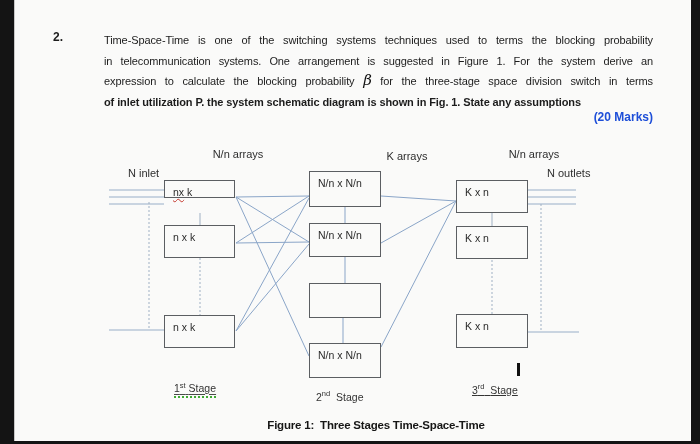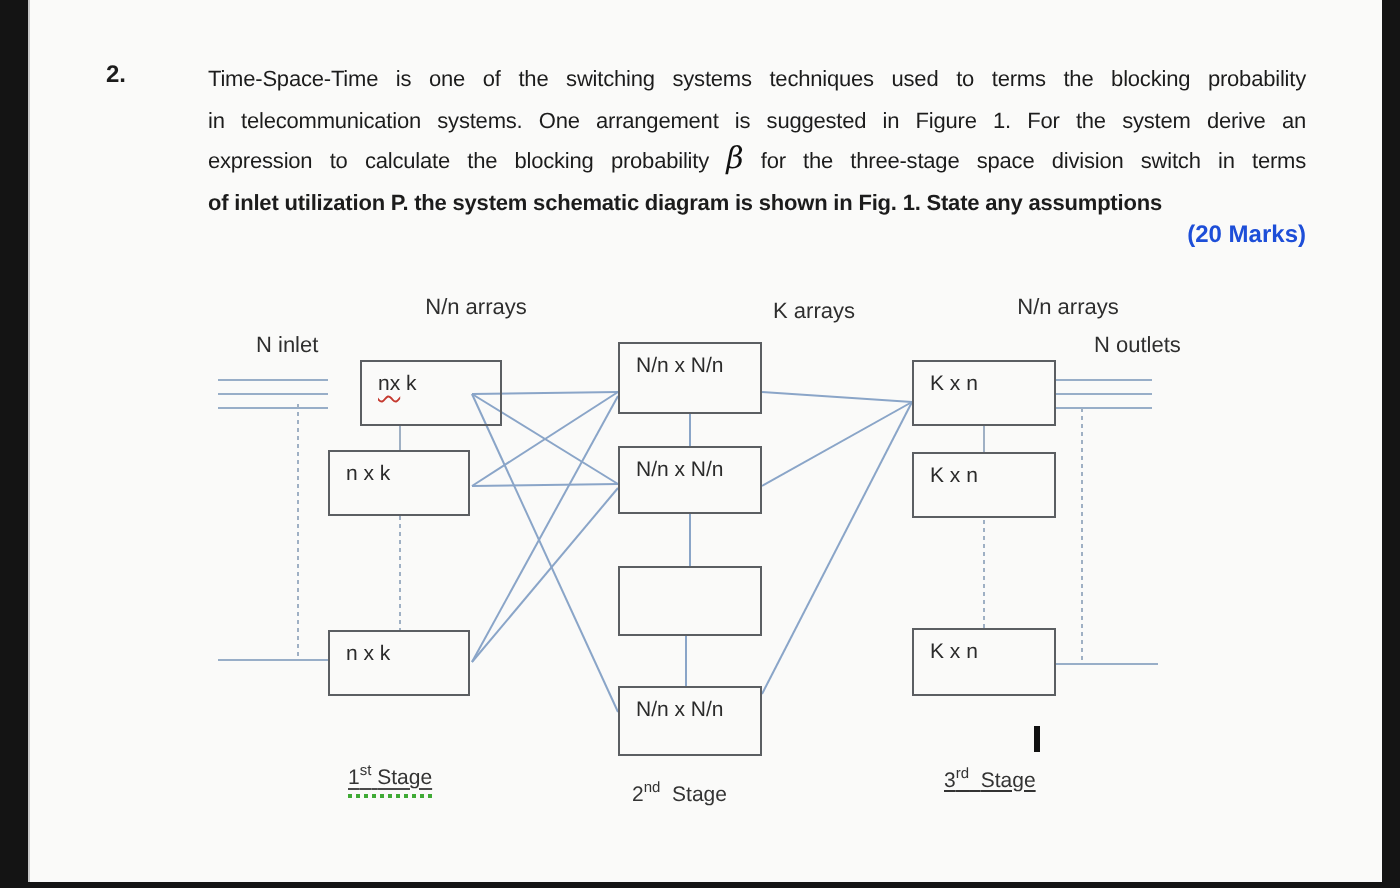--- a/index.html
+++ b/index.html
@@ -125,33 +125,34 @@
     <line x1="526" y1="204" x2="526" y2="332" stroke="#9fb0c4" stroke-width="1" stroke-dasharray="2 2"></line>
   </svg>
 
   <div class="dg-label centered" style="left:223px;top:148px;">N/n arrays</div>
   <div class="dg-label centered" style="left:380px;top:150px;margin-left:12px;">K arrays</div>
   <div class="dg-label centered" style="left:519px;top:148px;">N/n arrays</div>
 
   <div class="dg-label" style="left:113px;top:167px;">N inlet</div>
   <div class="dg-label" style="left:532px;top:167px;">N outlets</div>
 
-  <div class="dg-box" style="left:165px;top:180px;width:71px;height:33px;"><span class="red-wavy">nx</span><span> k</span></div>
+  <div class="dg-box" style="left:149px;top:180px;width:71px;height:18px;"><span class="red-wavy">nx</span><span> k</span></div>
   <div class="dg-box" style="left:149px;top:225px;width:71px;height:33px;">n x k</div>
   <div class="dg-box" style="left:149px;top:315px;width:71px;height:33px;">n x k</div>
 
   <div class="dg-box" style="left:294px;top:171px;width:72px;height:36px;">N/n x N/n</div>
   <div class="dg-box" style="left:294px;top:223px;width:72px;height:34px;">N/n x N/n</div>
   <div class="dg-box" style="left:294px;top:283px;width:72px;height:35px;"></div>
   <div class="dg-box" style="left:294px;top:343px;width:72px;height:35px;">N/n x N/n</div>
 
   <div class="dg-box" style="left:441px;top:180px;width:72px;height:33px;">K x n</div>
   <div class="dg-box" style="left:441px;top:226px;width:72px;height:33px;">K x n</div>
   <div class="dg-box" style="left:441px;top:314px;width:72px;height:34px;">K x n</div>
 
   <div class="stage-label" style="left:159px;top:380px;"><span class="stage-underlined"><span>1</span><sup>st</sup>&nbsp;<span>Stage</span></span></div>
   <div class="stage-label" style="left:301px;top:389px;"><span>2</span><sup>nd</sup>&nbsp;&nbsp;<span>Stage</span></div>
   <div class="stage-label" style="left:457px;top:382px;text-decoration:underline;"><span>3</span><sup>rd</sup>&nbsp;&nbsp;<span>Stage</span></div>
 
   <div class="cursor-bar"></div>
 
+  <div class="caption">Figure 1:  Three Stages Time-Space-Time</div>
 
 </div>
 
 </body></html>

